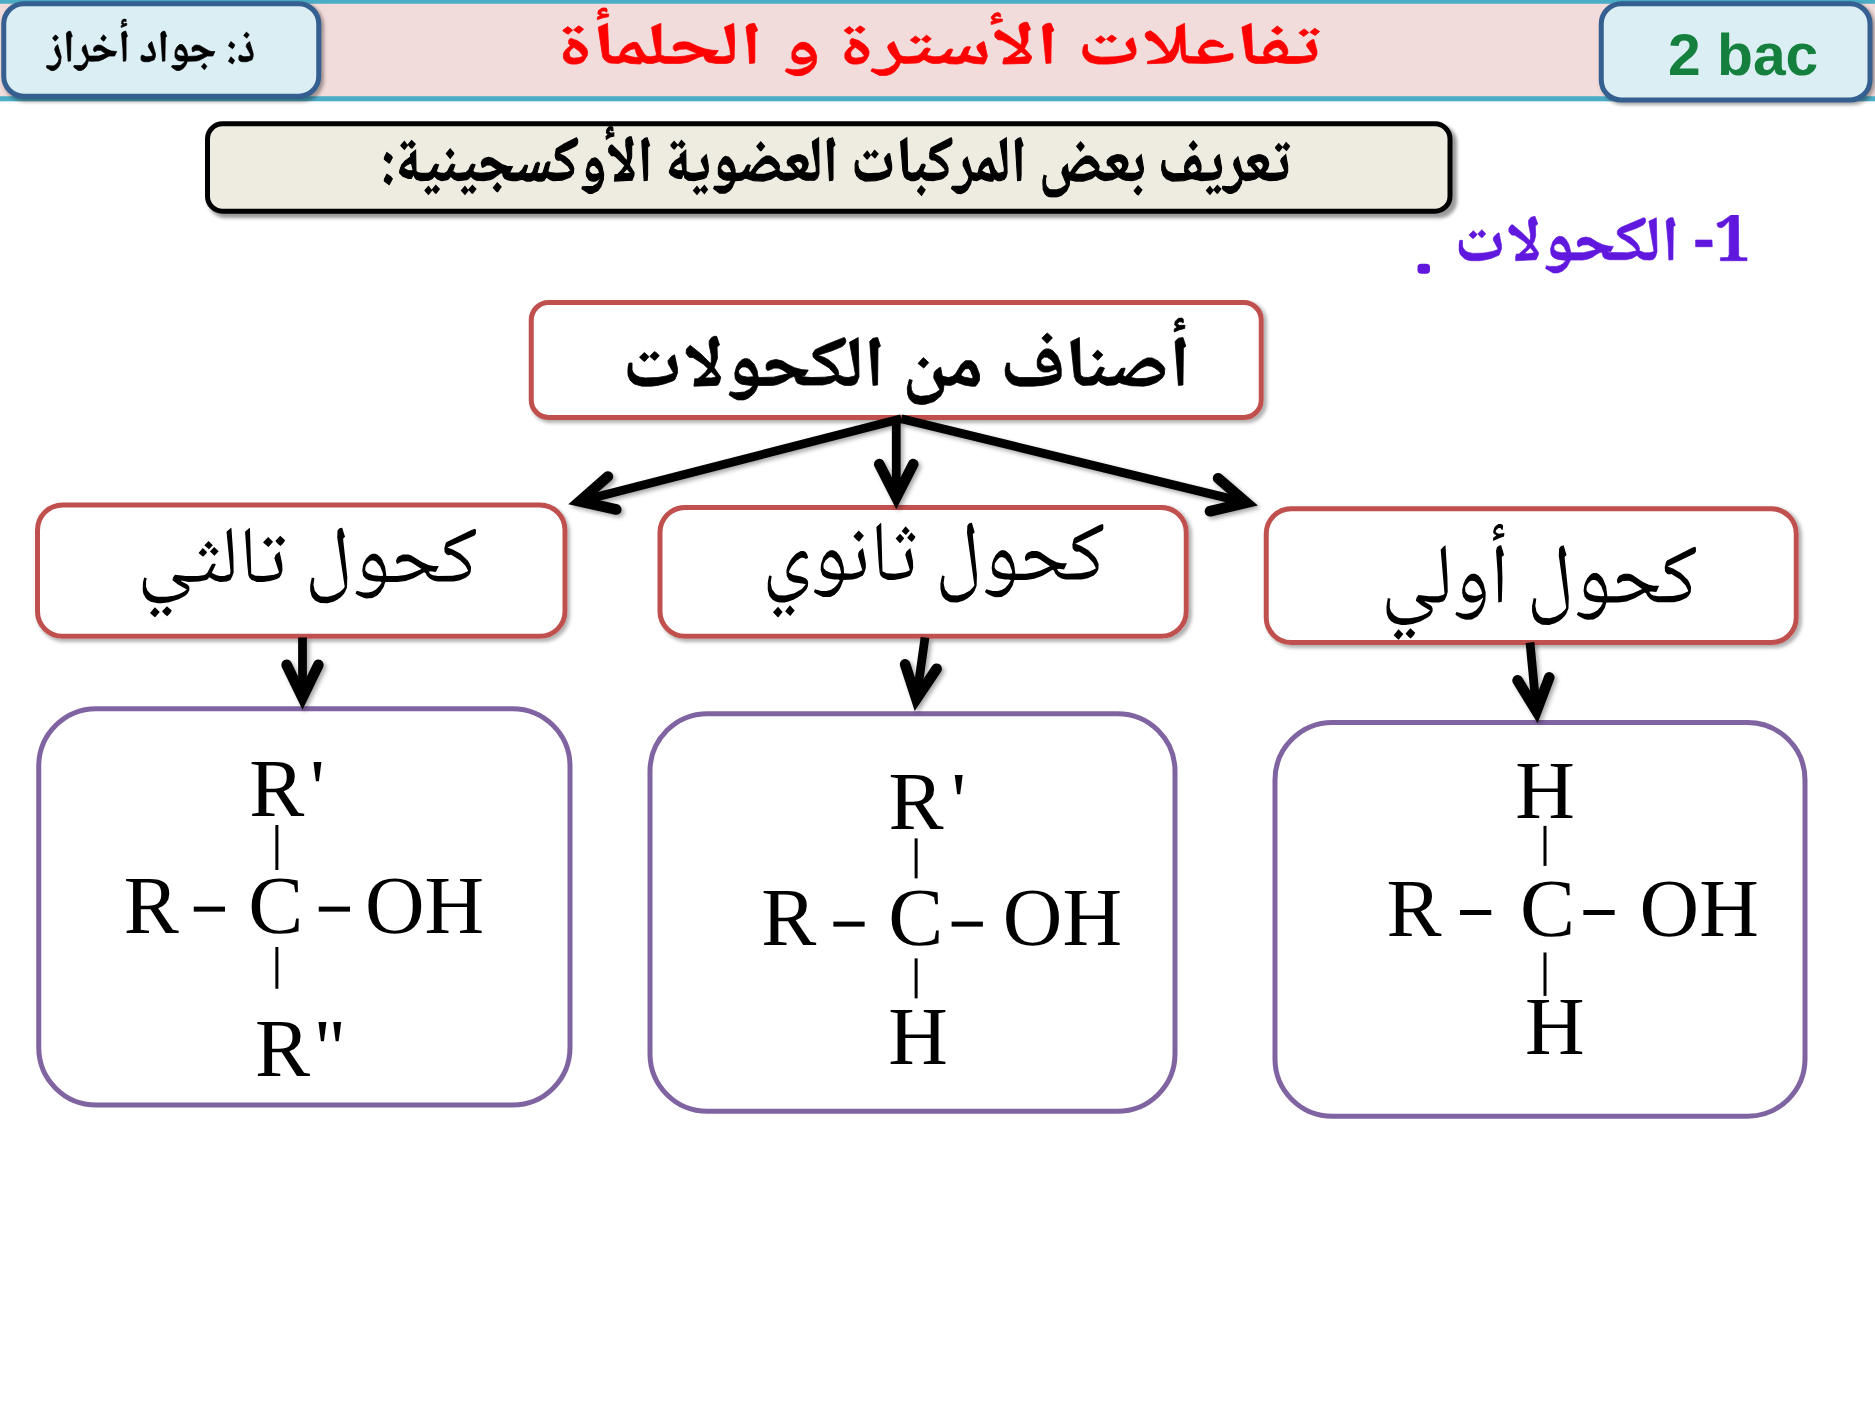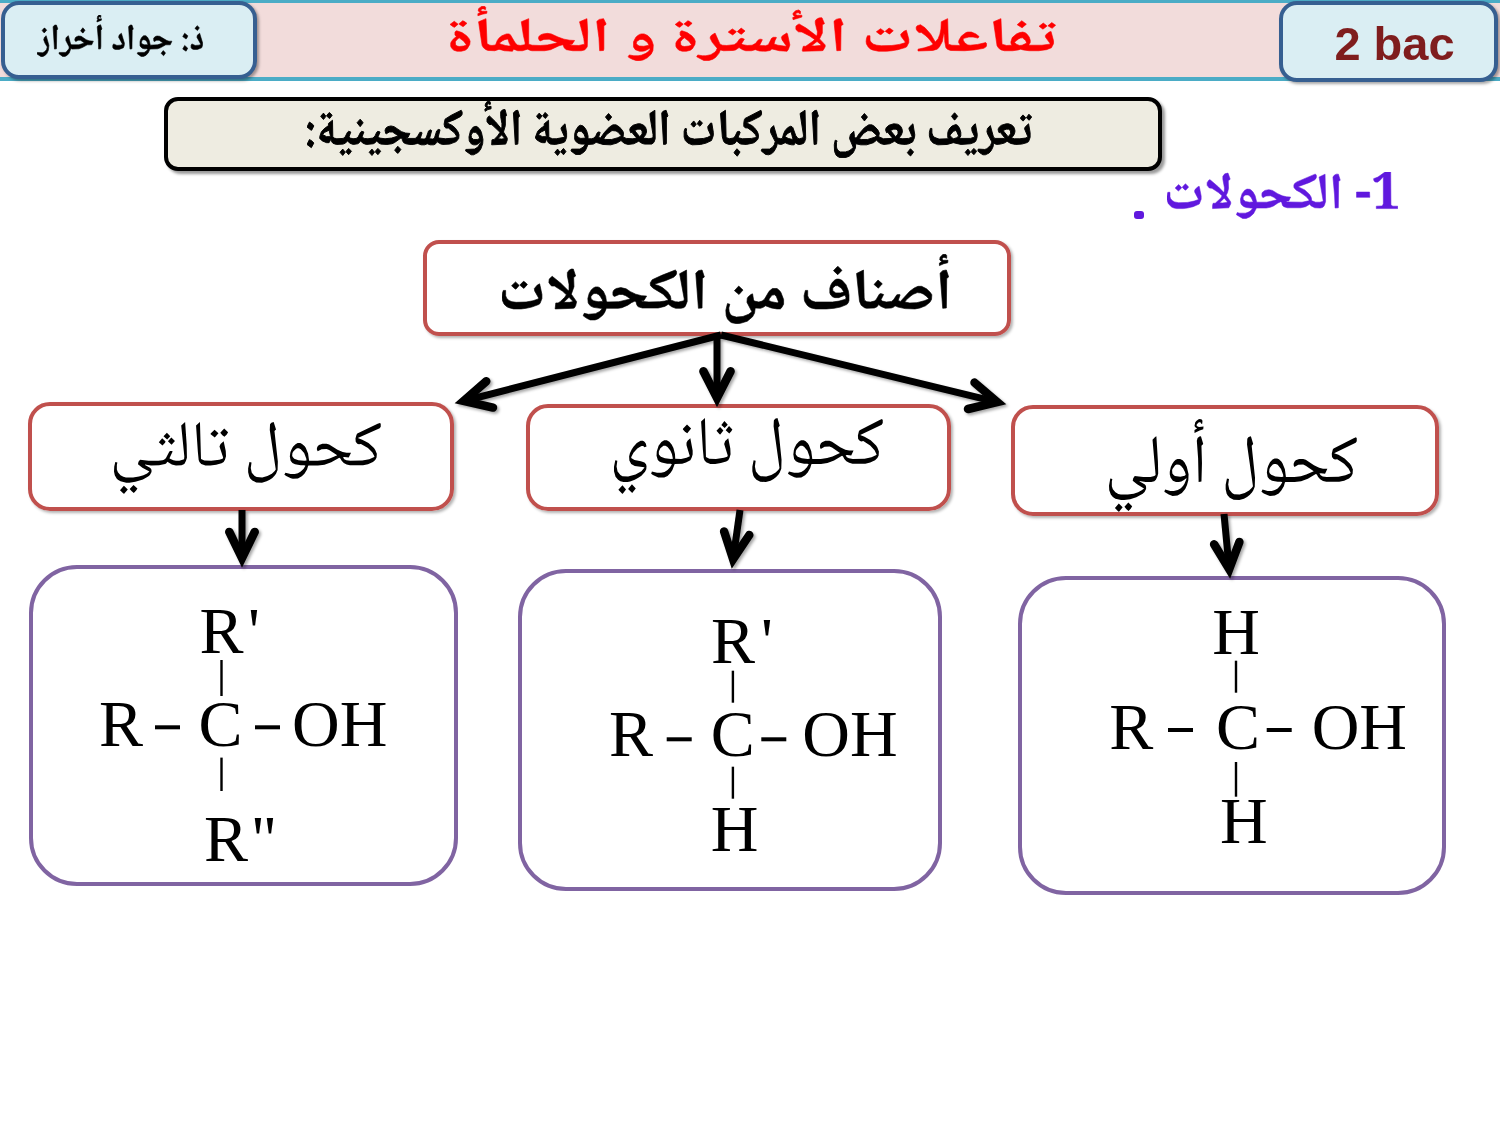--- a/index.html
+++ b/index.html
@@ -1,20 +1,20 @@
 <!DOCTYPE html>
 <html><head><meta charset="utf-8"><style>
 *{margin:0;padding:0;box-sizing:border-box}
 html,body{width:1500px;height:1125px;background:#fff;overflow:hidden;position:relative;font-family:"Liberation Sans",sans-serif}
 .abs{position:absolute}
 </style></head><body>
 <div class="abs" style="left:0;top:0;width:1500px;height:81px;background:#F2DCDB;border-top:3px solid #4BACC6;border-bottom:4px solid #4BACC6"></div>
 <div class="abs" style="left:1px;top:1px;width:256px;height:78px;background:#DAEEF3;border:4px solid #365F91;border-radius:18px;box-shadow:2px 2px 3px rgba(0,0,0,0.35)"></div>
 <div class="abs" style="left:1279px;top:1px;width:219px;height:81px;background:#DAEEF3;border:4px solid #365F91;border-radius:18px;box-shadow:2px 2px 3px rgba(0,0,0,0.35)"></div>
-<div class="abs" style="left:1279px;top:16px;width:219px;text-align:center;font-weight:bold;font-size:47px;color:#7f1d1d;padding-left:12px">2 bac</div>
+<div class="abs" style="left:1279px;top:16px;width:219px;text-align:center;font-weight:bold;font-size:47px;color:#15803d;padding-left:12px">2 bac</div>
 <div class="abs" style="left:164px;top:97px;width:998px;height:74px;background:#EEECE1;border:4px solid #000;border-radius:14px;box-shadow:3px 3px 3px rgba(0,0,0,0.4)"></div>
 <div class="abs" style="left:423px;top:240px;width:588px;height:96px;border:4px solid #C0504D;border-radius:16px;box-shadow:2px 2px 3px rgba(0,0,0,0.3)"></div>
 <div class="abs" style="left:28px;top:402px;width:426px;height:109px;border:4px solid #C0504D;border-radius:22px;box-shadow:2px 2px 3px rgba(0,0,0,0.3)"></div>
 <div class="abs" style="left:526px;top:404px;width:425px;height:107px;border:4px solid #C0504D;border-radius:22px;box-shadow:2px 2px 3px rgba(0,0,0,0.3)"></div>
 <div class="abs" style="left:1011px;top:405px;width:428px;height:111px;border:4px solid #C0504D;border-radius:22px;box-shadow:2px 2px 3px rgba(0,0,0,0.3)"></div>
 <div class="abs" style="left:29px;top:565px;width:429px;height:321px;border:4px solid #8064A2;border-radius:48px"></div>
 <div class="abs" style="left:518px;top:569px;width:424px;height:322px;border:4px solid #8064A2;border-radius:48px"></div>
 <div class="abs" style="left:1018px;top:576px;width:428px;height:319px;border:4px solid #8064A2;border-radius:48px"></div>
 <svg style="position:absolute;left:450px;top:6px" width="606" height="55" viewBox="0 0 429.25 52.25" preserveAspectRatio="none">
     <path d="M137.50 26.50L135.50 26.50L134.25 27.00L132.75 28.25L131.50 30.00L130.00 34.00L130.00 39.00L131.25 41.50L134.25 43.00L136.50 43.00L138.25 42.50L141.50 40.25L141.75 41.00L140.50 43.25L138.75 45.00L135.50 46.75L133.25 47.25L130.25 47.25L127.00 46.50L126.25 48.00L126.50 48.75L129.00 50.50L132.25 52.00L134.00 52.00L136.75 51.25L139.75 49.25L142.50 45.75L143.75 42.25L144.00 37.00L143.00 33.00L142.00 30.75L140.00 28.00ZM132.25 33.75L134.50 31.75L136.50 31.75L137.50 32.25L139.75 34.50L141.00 37.25L137.25 38.25L134.25 38.00L133.25 37.50L132.00 35.75ZM174.75 48.25L179.75 51.75L183.50 51.75L186.25 50.50L188.25 48.75L190.50 45.00L191.50 41.75L193.75 42.50L200.50 42.25L202.25 41.75L204.75 39.50L207.25 41.50L209.50 42.50L213.50 42.50L216.25 41.50L219.25 42.75L223.50 43.00L226.75 42.25L228.00 40.75L233.25 42.50L238.75 43.00L239.75 41.00L240.75 37.00L239.00 26.25L238.50 25.75L235.50 28.25L234.75 29.75L235.25 32.25L238.25 38.00L237.75 38.25L232.25 37.25L229.50 36.00L230.25 32.75L231.25 30.00L230.75 29.75L229.00 29.75L227.75 30.75L225.50 36.75L223.50 37.75L219.25 37.50L221.25 32.00L220.25 31.50L219.00 31.75L218.00 32.75L216.50 35.50L214.00 37.25L210.50 37.50L207.50 36.75L206.50 35.75L208.50 31.50L207.00 30.75L206.25 30.75L205.00 31.50L203.25 35.00L201.25 36.75L196.00 37.50L193.00 37.25L191.25 36.25L187.75 25.75L185.25 27.75L184.50 29.00L184.25 30.50L185.75 34.50L189.25 40.25L188.50 42.50L187.25 44.25L184.75 46.25L181.25 47.25L178.75 47.25L175.50 46.50ZM164.25 23.50L163.50 24.00L163.00 25.00L163.00 27.50L164.00 29.00L161.75 31.50L160.50 33.75L160.00 35.25L160.00 38.25L160.75 40.25L162.25 42.00L164.50 43.00L167.50 43.00L170.25 42.00L171.75 40.50L173.50 36.50L173.75 33.50L173.00 31.00L171.25 28.25L168.00 25.25ZM166.00 30.25L169.25 33.50L171.00 36.75L170.75 37.25L169.25 38.00L166.00 38.50L164.50 38.00L163.50 37.00L163.25 34.00L164.50 31.75ZM4.75 23.50L4.00 24.00L3.50 25.00L3.50 27.50L4.50 29.00L2.25 31.50L1.00 33.75L0.50 35.25L0.50 38.25L1.25 40.25L2.75 42.00L5.00 43.00L8.00 43.00L10.75 42.00L12.25 40.50L14.00 36.50L14.25 33.50L13.50 31.00L11.75 28.25L8.50 25.25ZM6.50 30.25L9.75 33.50L11.50 36.75L11.25 37.25L9.75 38.00L6.50 38.50L5.00 38.00L4.00 37.00L3.75 34.00L5.00 31.75ZM323.25 23.00L321.50 24.00L319.25 26.75L319.50 28.75L322.50 34.25L322.25 35.00L318.25 36.50L313.00 37.50L305.50 37.75L302.25 37.25L300.00 36.25L298.25 34.50L297.50 32.50L297.50 28.25L295.75 28.25L295.00 30.75L294.75 33.75L295.00 36.00L296.25 39.00L297.75 40.75L299.25 41.75L303.50 43.00L309.25 43.00L313.00 42.50L317.25 41.50L322.50 39.50L323.50 38.75L325.00 34.75L325.00 31.50ZM200.00 21.75L197.25 24.50L197.25 25.00L200.25 27.50L202.75 24.75L202.75 24.25ZM305.00 21.50L302.00 24.50L304.25 26.75L305.25 27.25L307.75 24.25ZM311.00 21.00L308.25 24.00L311.00 26.50L311.50 26.50L314.00 23.50L312.00 21.50ZM206.25 21.00L203.50 24.25L205.75 26.50L206.50 26.75L209.00 23.75ZM420.25 16.25L417.25 19.25L420.00 22.00L422.75 19.25L422.75 18.75ZM426.25 15.75L423.50 18.75L426.50 21.25L429.00 18.25ZM162.50 14.50L159.50 17.50L161.75 19.75L162.75 20.25L165.25 17.25ZM3.00 14.50L0.00 17.50L2.25 19.75L3.25 20.25L5.75 17.25ZM405.00 14.00L401.75 17.75L405.25 20.75L408.25 17.25ZM168.50 14.00L165.75 17.00L168.50 19.50L169.00 19.50L171.50 16.50L169.50 14.50ZM9.00 14.00L6.25 17.00L9.00 19.50L9.50 19.50L12.00 16.50L10.00 14.50ZM385.00 15.00L387.50 37.75L388.75 40.25L390.50 41.75L392.75 42.50L398.50 42.50L402.50 41.75L404.25 41.00L406.00 41.75L410.25 42.50L417.00 42.50L422.50 41.50L426.00 39.75L427.50 35.75L427.50 33.00L425.75 24.25L424.50 24.75L422.25 27.00L421.75 28.00L421.75 29.50L425.00 35.50L424.75 36.25L419.25 37.25L410.25 37.25L410.00 37.00L411.00 34.75L411.00 32.50L410.25 29.50L408.75 26.75L407.50 25.50L405.75 24.75L403.50 25.25L401.25 26.50L398.25 30.00L397.25 34.25L397.50 36.25L398.00 37.00L397.75 37.25L394.25 37.50L391.50 36.50L391.00 36.00L390.25 12.00ZM405.50 30.25L407.75 32.75L408.50 35.25L405.25 37.25L403.50 37.50L401.50 36.50L399.75 34.50L402.75 31.25L404.00 30.50ZM330.25 20.00L330.25 22.00L331.00 23.75L332.25 25.25L334.00 25.25L336.75 28.00L338.75 30.50L342.00 35.75L342.00 36.50L340.00 38.00L336.00 39.75L331.50 41.00L331.50 42.75L342.00 42.25L345.00 41.00L346.50 39.25L348.75 33.75L349.75 26.00L350.25 27.75L350.50 34.25L351.25 39.50L352.25 41.00L354.50 42.25L364.50 42.50L371.25 41.75L378.00 40.25L379.50 39.00L380.00 38.00L380.00 35.50L379.50 34.75L373.75 36.50L368.50 37.25L366.75 37.00L364.75 35.25L363.50 32.50L363.50 31.25L364.00 30.75L367.50 29.50L370.50 29.50L374.00 30.50L374.75 29.00L372.50 26.50L369.25 24.75L366.75 24.75L365.50 25.25L362.25 28.50L360.50 32.50L360.25 34.50L361.25 37.00L361.00 37.50L355.50 37.25L353.00 36.25L352.50 12.00L348.00 15.00L347.75 21.75L347.00 26.75L345.75 31.00L343.75 34.25L340.50 26.75L336.50 20.75L333.25 17.75L331.00 18.75ZM276.75 12.00L275.50 12.00L273.50 12.75L272.00 14.50L274.00 42.50L276.75 42.25L277.00 18.75L278.50 17.50ZM108.75 12.00L105.75 12.75L104.25 14.25L104.00 15.00L105.50 30.25L106.00 42.50L108.75 42.25L109.00 40.75L109.00 18.75L110.50 17.50L110.50 16.75ZM20.25 15.00L22.75 37.50L23.75 39.75L25.50 41.50L27.00 42.25L31.75 42.50L34.50 41.25L35.25 41.25L38.50 42.50L44.25 43.00L45.00 41.00L48.00 42.50L51.25 42.50L55.00 41.00L57.00 42.25L58.25 42.50L67.00 42.50L71.25 41.50L77.25 37.75L80.00 36.75L81.00 40.00L82.50 41.50L87.00 42.50L93.00 42.50L95.25 41.75L96.50 40.25L97.25 38.50L97.50 24.50L97.00 12.00L91.75 15.00L94.75 30.75L95.25 36.25L91.25 37.50L86.00 37.25L84.50 36.50L86.50 36.25L88.25 32.75L84.75 32.50L80.75 31.50L76.50 29.50L71.75 26.50L69.00 26.00L66.00 26.50L64.50 27.25L63.25 28.50L62.75 29.75L62.75 31.25L63.75 33.25L66.50 31.75L70.25 31.50L76.00 34.75L75.50 35.25L69.00 37.00L64.00 37.50L58.25 37.25L55.75 36.25L55.75 12.00L50.50 15.00L52.00 28.00L53.25 35.25L53.00 36.75L49.75 37.50L47.75 37.00L46.25 35.25L42.75 27.25L41.75 26.50L40.00 26.50L36.75 28.25L34.75 30.50L33.50 32.75L32.25 37.00L29.75 37.50L28.25 37.25L26.25 35.75L25.50 12.00ZM35.00 35.25L37.25 33.00L38.75 32.00L41.00 31.25L42.00 35.50L43.00 37.75L41.50 38.00L39.25 37.50L36.00 36.25ZM263.50 11.25L262.00 11.25L260.75 11.75L259.25 13.00L258.75 14.25L258.75 16.50L260.25 24.50L260.00 27.75L259.50 28.25L252.25 21.00L247.25 17.00L245.50 18.50L245.00 19.50L245.00 22.25L246.75 24.50L249.25 24.75L254.75 28.50L258.25 31.75L257.25 33.25L252.00 38.25L250.25 38.25L249.50 42.00L249.75 43.00L263.00 42.50L264.25 42.25L265.75 38.75L265.75 37.00L261.75 31.25L263.75 25.75L263.75 17.75L265.25 16.75ZM263.00 37.00L262.00 37.50L258.25 38.00L256.00 37.75L260.00 33.75ZM247.00 3.75L244.75 4.50L243.00 7.00L243.00 8.25L243.50 9.25L244.50 10.00L242.75 11.00L243.00 13.00L249.25 10.50L249.25 8.75L246.00 8.75L244.75 8.00L244.75 7.50L245.75 6.50L247.00 6.50L247.25 7.00L248.25 7.25L248.25 5.00ZM24.50 0.25L22.50 0.25L20.25 2.50L20.00 4.75L21.50 6.25L19.75 7.25L19.75 9.25L23.00 7.75L26.00 7.00L26.25 5.00L22.75 5.00L21.75 4.25L21.75 3.75L22.75 2.75L24.00 2.75L25.00 3.50L25.25 3.25L25.25 1.25Z" fill="#FE0000" fill-rule="evenodd" stroke="#FE0000" stroke-width="0.5"></path>

